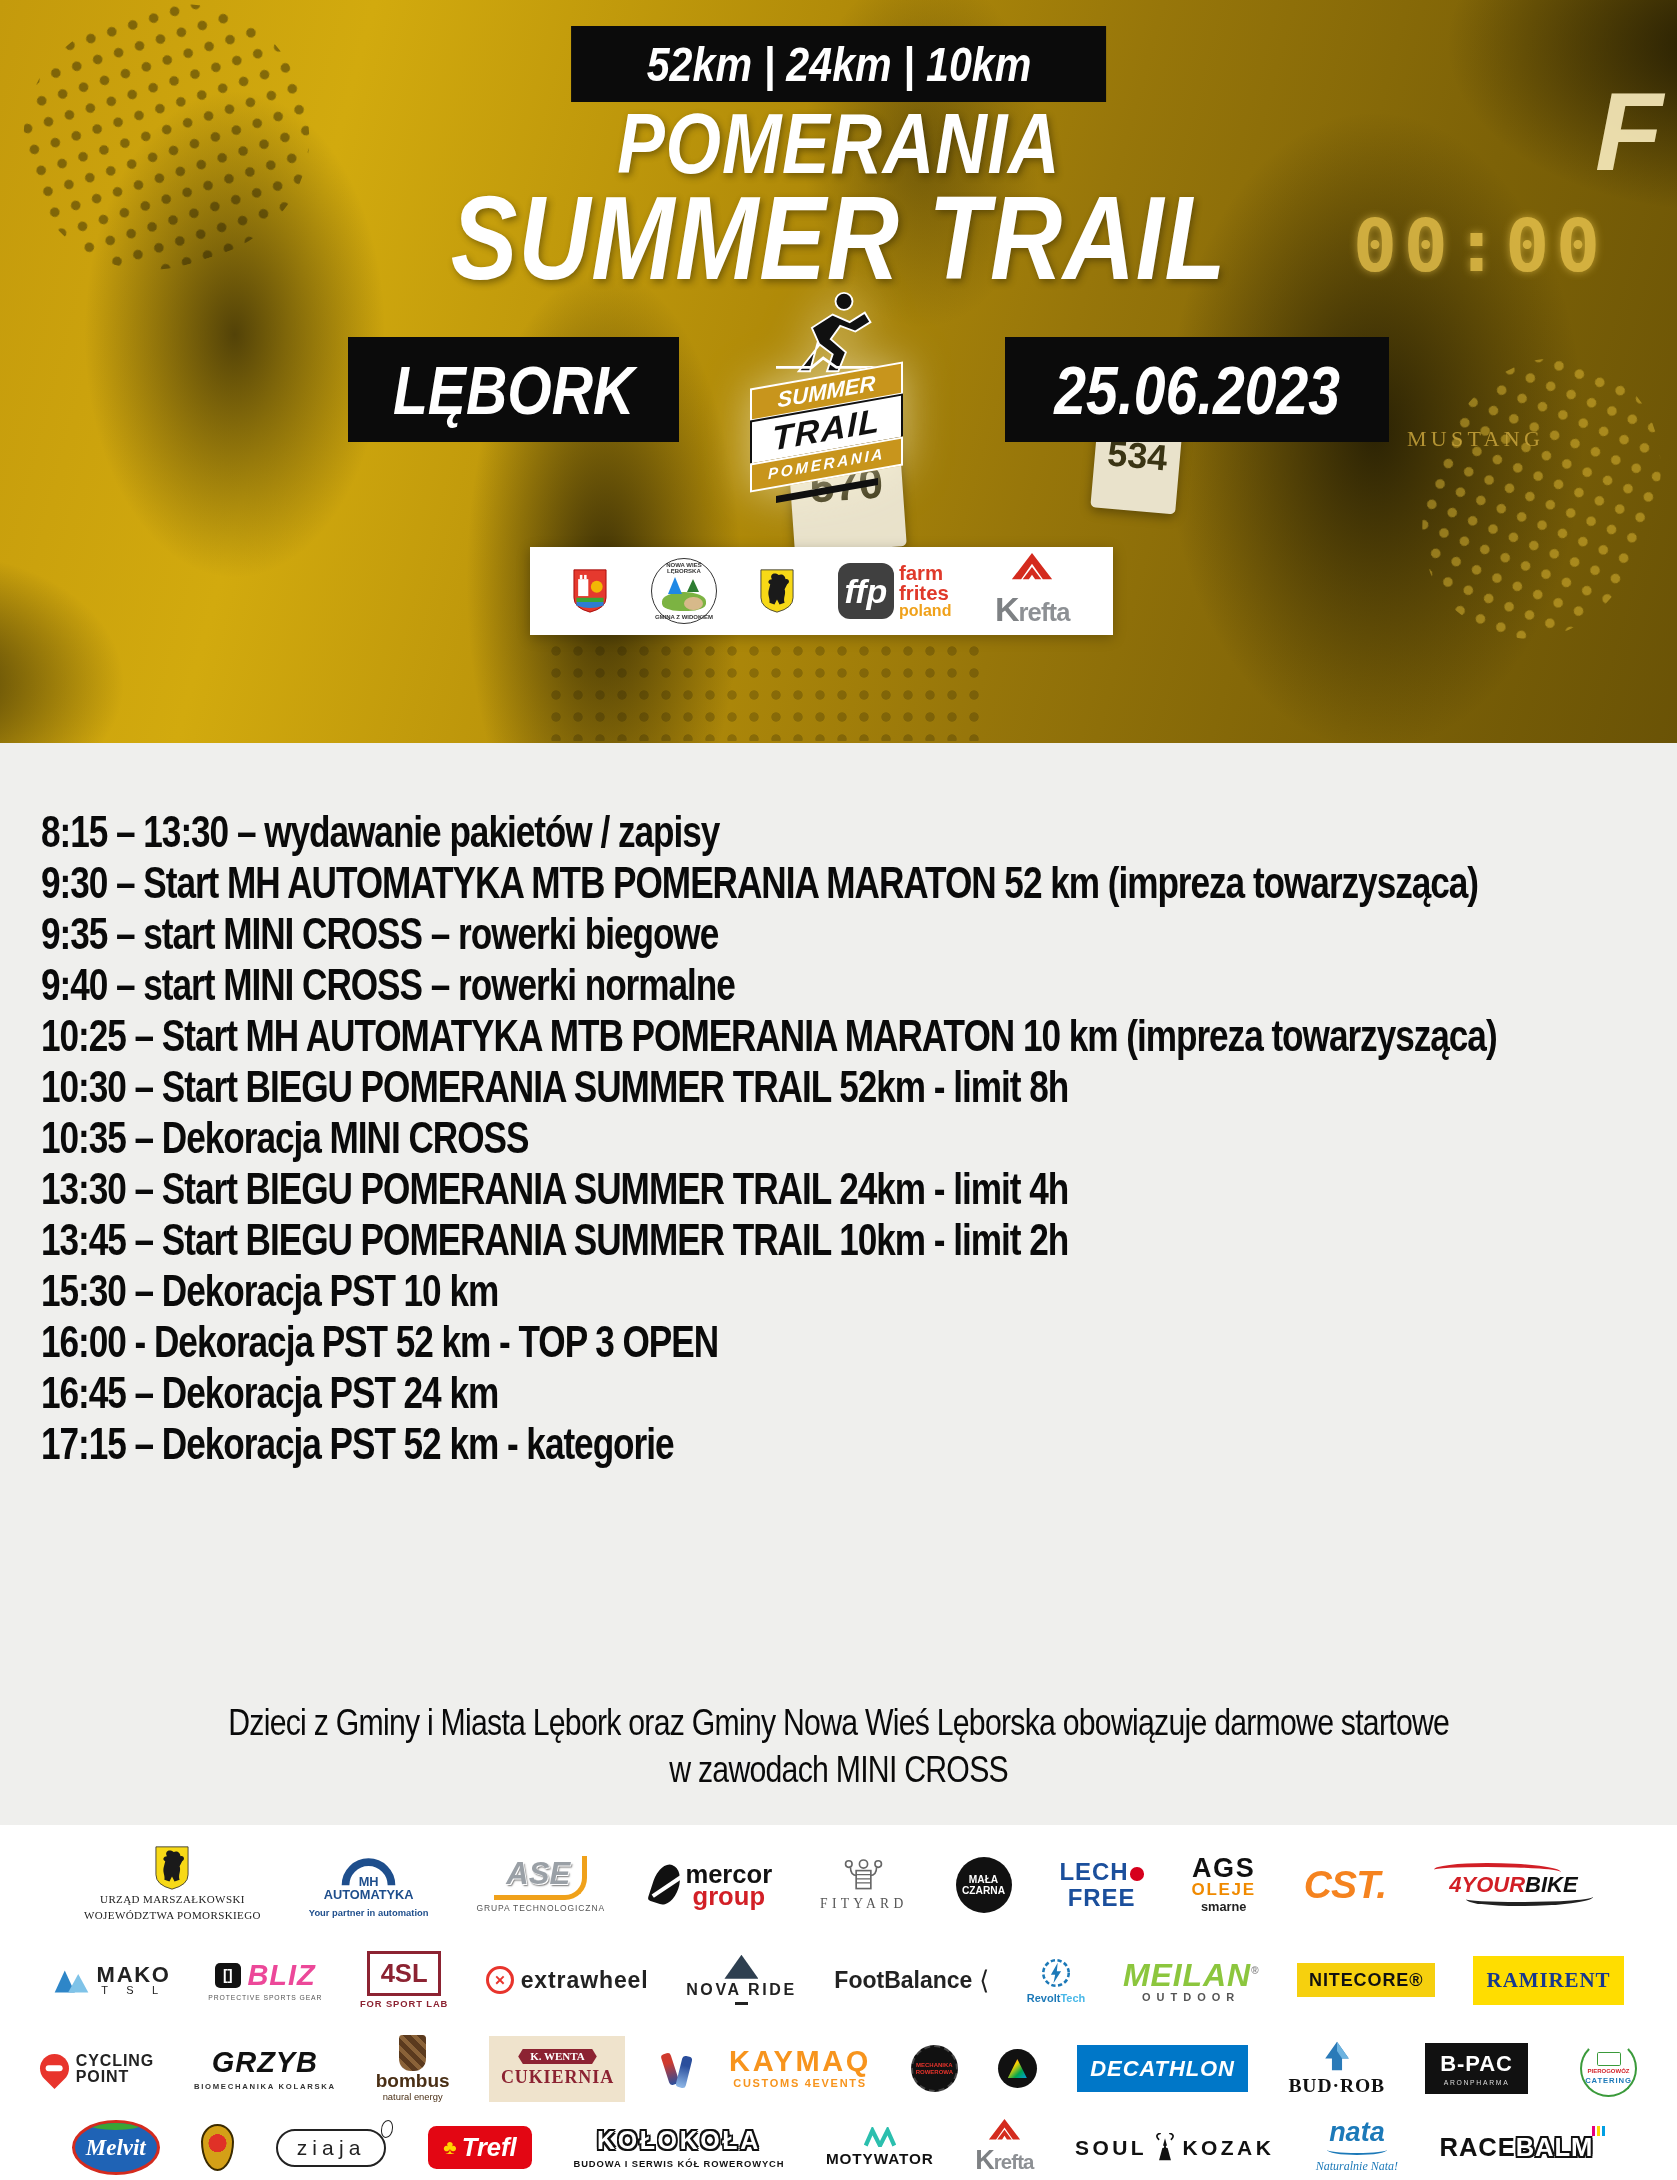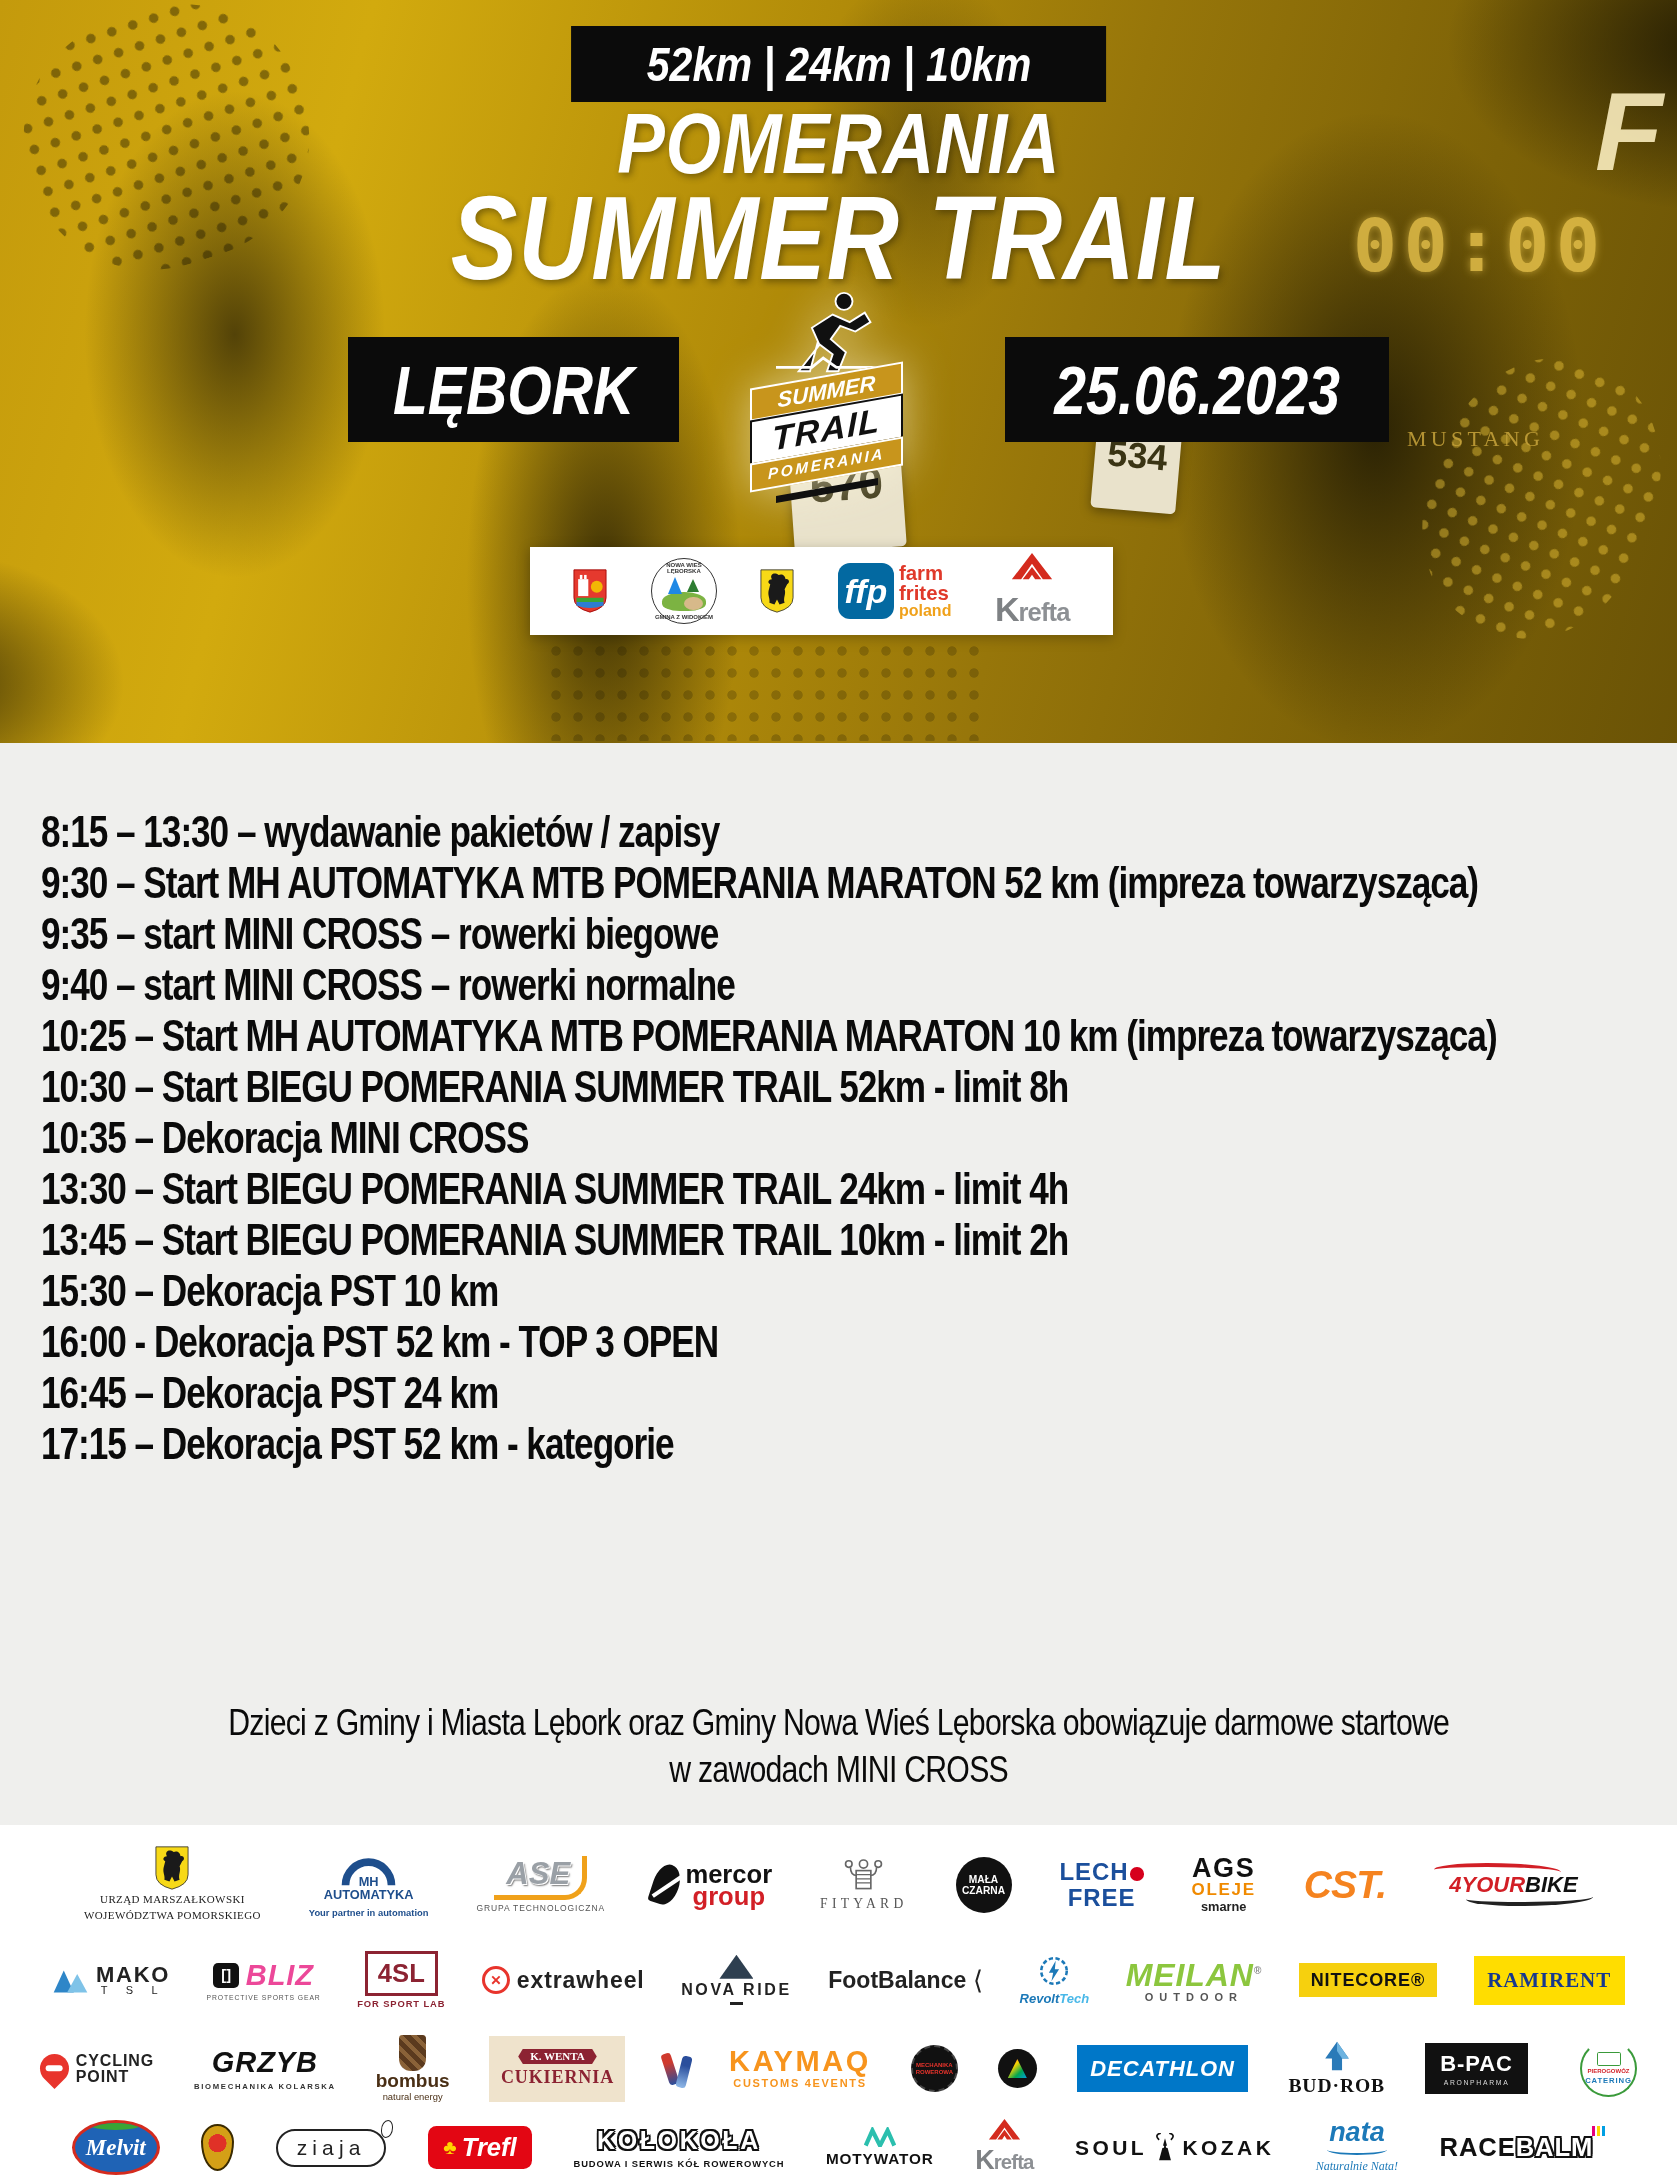--- a/index.html
+++ b/index.html
@@ -53,21 +53,21 @@
   
   .strip{position:absolute;left:530px;top:547px;width:583px;height:88px;background:#fff;z-index:5;display:flex;align-items:center;justify-content:space-evenly;box-shadow:0 2.6px 12px rgba(0,0,0,.25);}
   .strip .slogo{display:flex;align-items:center;gap:5.1px;}
   .nw-circle{width:66px;height:66px;border-radius:50%;background:#fff;border:1.7px solid #333;display:flex;flex-direction:column;align-items:center;justify-content:space-between;padding:3.4px 1.7px;box-sizing:border-box;}
   .nw-t{font-size:6px;font-weight:bold;color:#333;text-align:center;}
   .nw-art{position:relative;width:48px;height:34px;}
   .nw-hill{position:absolute;left:1.7px;bottom:0;width:44px;height:19px;background:#7cb342;border-radius:50% 50% 40% 40%;}
   .nw-sand{position:absolute;right:5.1px;bottom:0.9px;width:19px;height:13.6px;background:#d7b98a;border-radius:50%;}
   .nw-sail{position:absolute;left:8.5px;top:0;width:0;height:0;border-left:7.7px solid transparent;border-right:7.7px solid transparent;border-bottom:17px solid #1e88e5;}
   .nw-tree{position:absolute;right:8.5px;top:1.7px;width:0;height:0;border-left:6px solid transparent;border-right:6px solid transparent;border-bottom:13.6px solid #2e7d32;}
-  .ffp-box{width:56px;height:56px;background:#0369a1;border-radius:12px;color:#fff;font-weight:bold;font-size:34px;font-style:italic;display:flex;align-items:center;justify-content:center;}
+  .ffp-box{width:56px;height:56px;background:#404040;border-radius:12px;color:#fff;font-weight:bold;font-size:34px;font-style:italic;display:flex;align-items:center;justify-content:center;}
   .ffp-txt{display:flex;flex-direction:column;line-height:1;font-weight:bold;}
   .ffp-txt .r{color:#e0392a;font-size:20.4px;}
   .ffp-txt .o{color:#f0a11a;font-size:16px;}
   .krefta{display:flex;flex-direction:column;align-items:center;}
   .krefta-name{font-size:25.6px;font-weight:bold;color:#8d9094;letter-spacing:-0.9px;}
   .krefta-name b{font-size:34px;color:#7e8184;}
 
   
   .schedule{position:absolute;left:41px;top:743px;width:1618px;padding-top:63px;}
   .sline{font-size:44px;font-weight:bold;color:#0a0a0a;line-height:51px;letter-spacing:-1.3px;}
@@ -120,21 +120,21 @@
   .fsl-box{border:3.4px solid #8c2332;padding:5.1px 10.2px;color:#8c2332;font-size:25.6px;font-weight:bold;}
   .fsl-cap{font-size:9.4px;font-weight:bold;color:#8c2332;letter-spacing:0.9px;}
   .ew-icon{width:22px;height:22px;border:3.4px solid #e8342c;border-radius:50%;color:#e8342c;font-weight:bold;font-size:13.6px;display:flex;align-items:center;justify-content:center;}
   .ew-t{font-size:23px;font-weight:bold;color:#222;letter-spacing:0.9px;}
   .nova-icon{width:34px;height:24px;background:#2e3f50;clip-path:polygon(50% 0,100% 100%,0 100%);}
   .nova-t{font-size:16px;font-weight:bold;color:#222;letter-spacing:2.6px;}
   .nova-dash{width:13.6px;height:3.4px;background:#222;}
   .fb-t{font-size:23px;font-weight:bold;color:#222;}
   .fb-curve{font-size:25.6px;color:#222;font-weight:normal;}
   .rvt-gear{width:34px;height:34px;}
-  .rvt-t{font-size:13px;font-style:italic;font-weight:bold;color:#1c79b8;text-align:right;}
+  .rvt-t{font-size:11px;font-weight:bold;color:#1c79b8;text-align:right;}
   .rvt-t .lt{color:#49b8e8;}
   .meilan{font-size:32px;font-weight:bold;font-style:italic;color:#8cc63e;letter-spacing:0.9px;line-height:27px;}
   .meilan sup{font-size:10.2px;color:#888;}
   .meilan-cap{font-size:11px;color:#555;letter-spacing:6px;font-weight:bold;}
   .nitecore{background:#f6d00e;color:#111;font-weight:bold;font-size:18px;padding:6.8px 12px;letter-spacing:0.9px;}
   .ramirent{background:#ffdd00;color:#17388e;font-family:"Liberation Serif",serif;font-weight:bold;font-size:21px;padding:12px 13.6px;letter-spacing:0.9px;}
 
   .cp-pin{width:29px;height:29px;background:#e8342c;border-radius:50% 50% 50% 0;transform:rotate(-45deg);position:relative;}
   .cp-pin::after{content:"";position:absolute;left:6px;top:11px;width:17px;height:6px;background:#fff;border-radius:3.4px;transform:rotate(45deg);}
   .cp-t{font-size:16px;font-weight:bold;color:#222;line-height:16px;letter-spacing:0.9px;text-align:left;}

